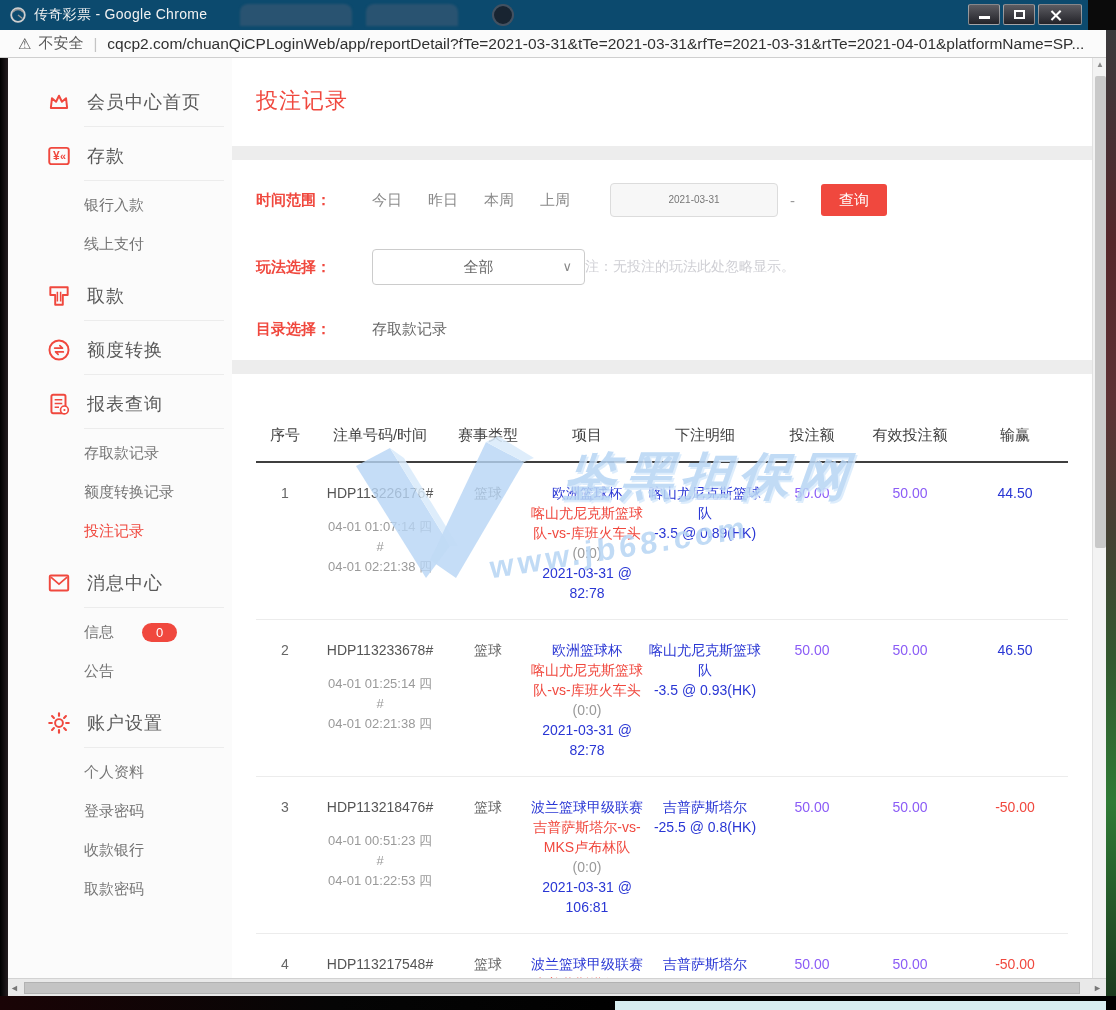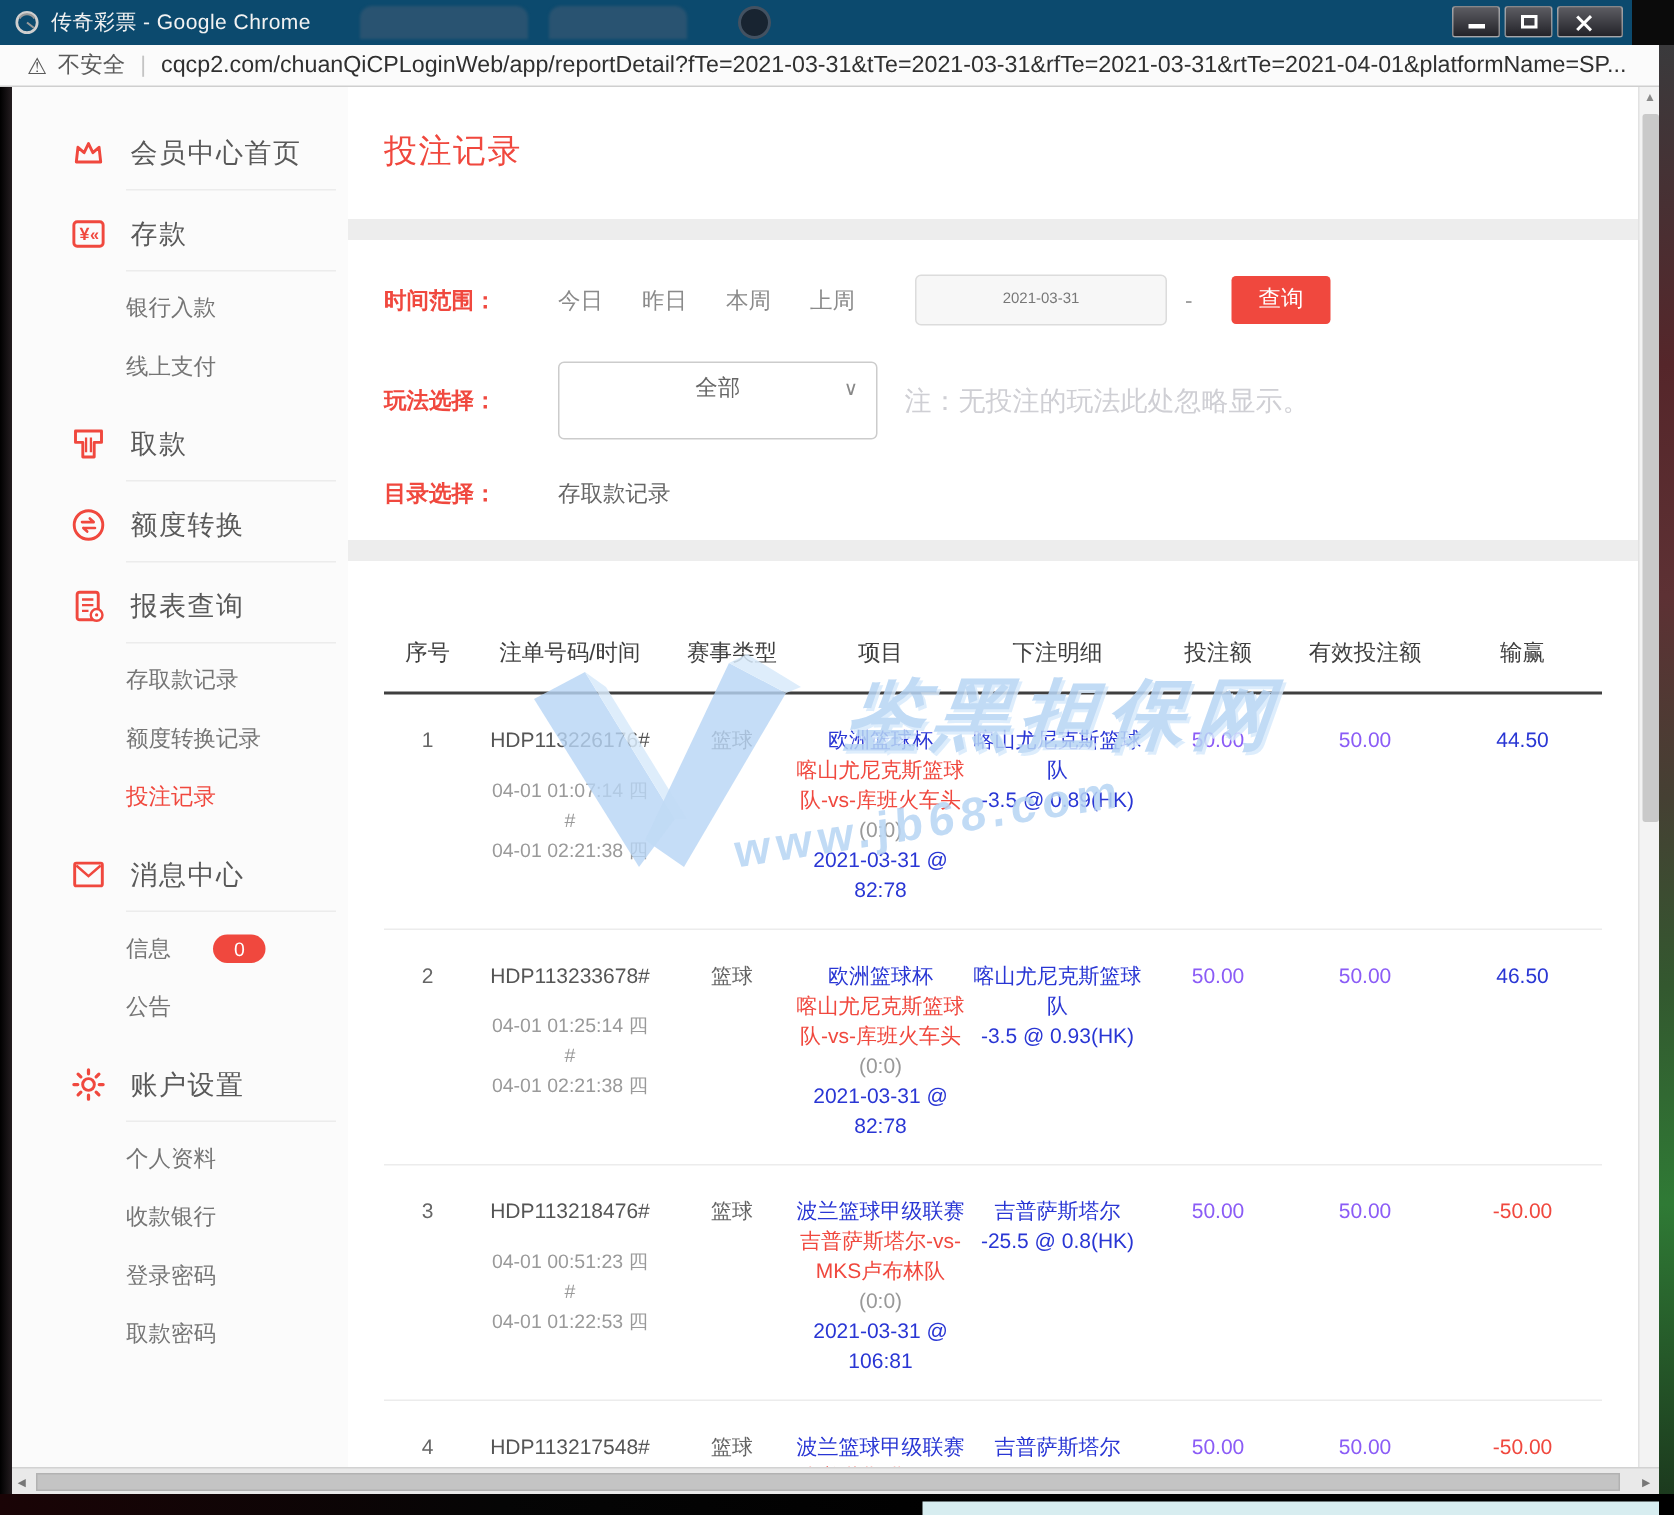--- a/index.html
+++ b/index.html
@@ -63,24 +63,24 @@
   #frow2{top:88px; height:38px;}
   #frow3{top:154px; height:30px;}
   .f-label{width:116px; color:var(--accent); font-weight:bold; font-size:15px; flex:0 0 116px;}
   .qlink{margin-right:26px; color:#8a8a8a; font-size:15px; cursor:pointer;}
   .datebox{width:168px; height:34px; line-height:32px; text-align:center; background:#f7f7f7;
     border:1px solid #dcdcdc; border-radius:4px; color:#777; font-size:10px;}
   .datebox.first{margin-left:14px;}
   .dash{color:#999; margin:0 12px; font-size:15px;}
   .search-btn{margin-left:14px; width:66px; height:32px; line-height:32px; text-align:center;
     background:var(--accent); color:#fff; border-radius:3px; font-size:15px; cursor:pointer;}
-  .selectbox{position:relative; width:213px; height:52px; line-height:34px; text-align:center;
+  .selectbox{position:relative; width:213px; height:36px; line-height:34px; text-align:center;
     border:1px solid #ccc; border-radius:4px; color:#666; font-size:15px; background:#fff;}
   .chev{position:absolute; right:12px; top:0; color:#888; font-size:13px;}
-  .f-note{margin-left:18px; color:#cfcfd4; font-size:18px;}
+  .f-note{color:#cfcfd4; font-size:14px;}
   .backlink{color:#666; font-size:15px; cursor:pointer;}
 
   
   .panel-table{top:316px; height:604px; overflow:hidden;}
   .thead,.trow{display:grid; grid-template-columns:58px 132px 84px 114px 122px 92px 104px 106px; margin:0 24px;}
   .thead{padding:36px 0 16px; border-bottom:2px solid #3f3f3f;margin-top:16px;}
   .th{text-align:center; color:#3f3f3f; font-size:15px;}
   .trow{border-bottom:1px solid #ececec; padding:20px 0 16px; font-size:14px; text-align:center;}
   .cell{line-height:20px; color:#666;}
   .seq{color:#666;}
@@ -223,22 +223,22 @@
               <circle cx="12" cy="12" r="3.6" fill="none" stroke="#f0483e" stroke-width="1.8"></circle>
               <g stroke="#f0483e" stroke-width="2" stroke-linecap="round">
                 <path d="M12 3 v2.4 M12 18.6 V21 M3 12 h2.4 M18.6 12 H21 M5.6 5.6 l1.7 1.7 M16.7 16.7 l1.7 1.7 M18.4 5.6 l-1.7 1.7 M7.3 16.7 l-1.7 1.7"></path>
               </g>
             </svg></span>
           <span class="slabel">账户设置</span>
         </div>
         <div class="sdivider"></div>
         <div class="sitems">
           <div class="sitem">个人资料</div>
+          <div class="sitem">登录密码</div>
           <div class="sitem">收款银行</div>
-          <div class="sitem">登录密码</div>
           <div class="sitem">取款密码</div>
         </div>
       </div>
   </div>
 
   <div class="main">
 
     <div class="panel panel-title">
       <div class="page-title">投注记录</div>
     </div>

